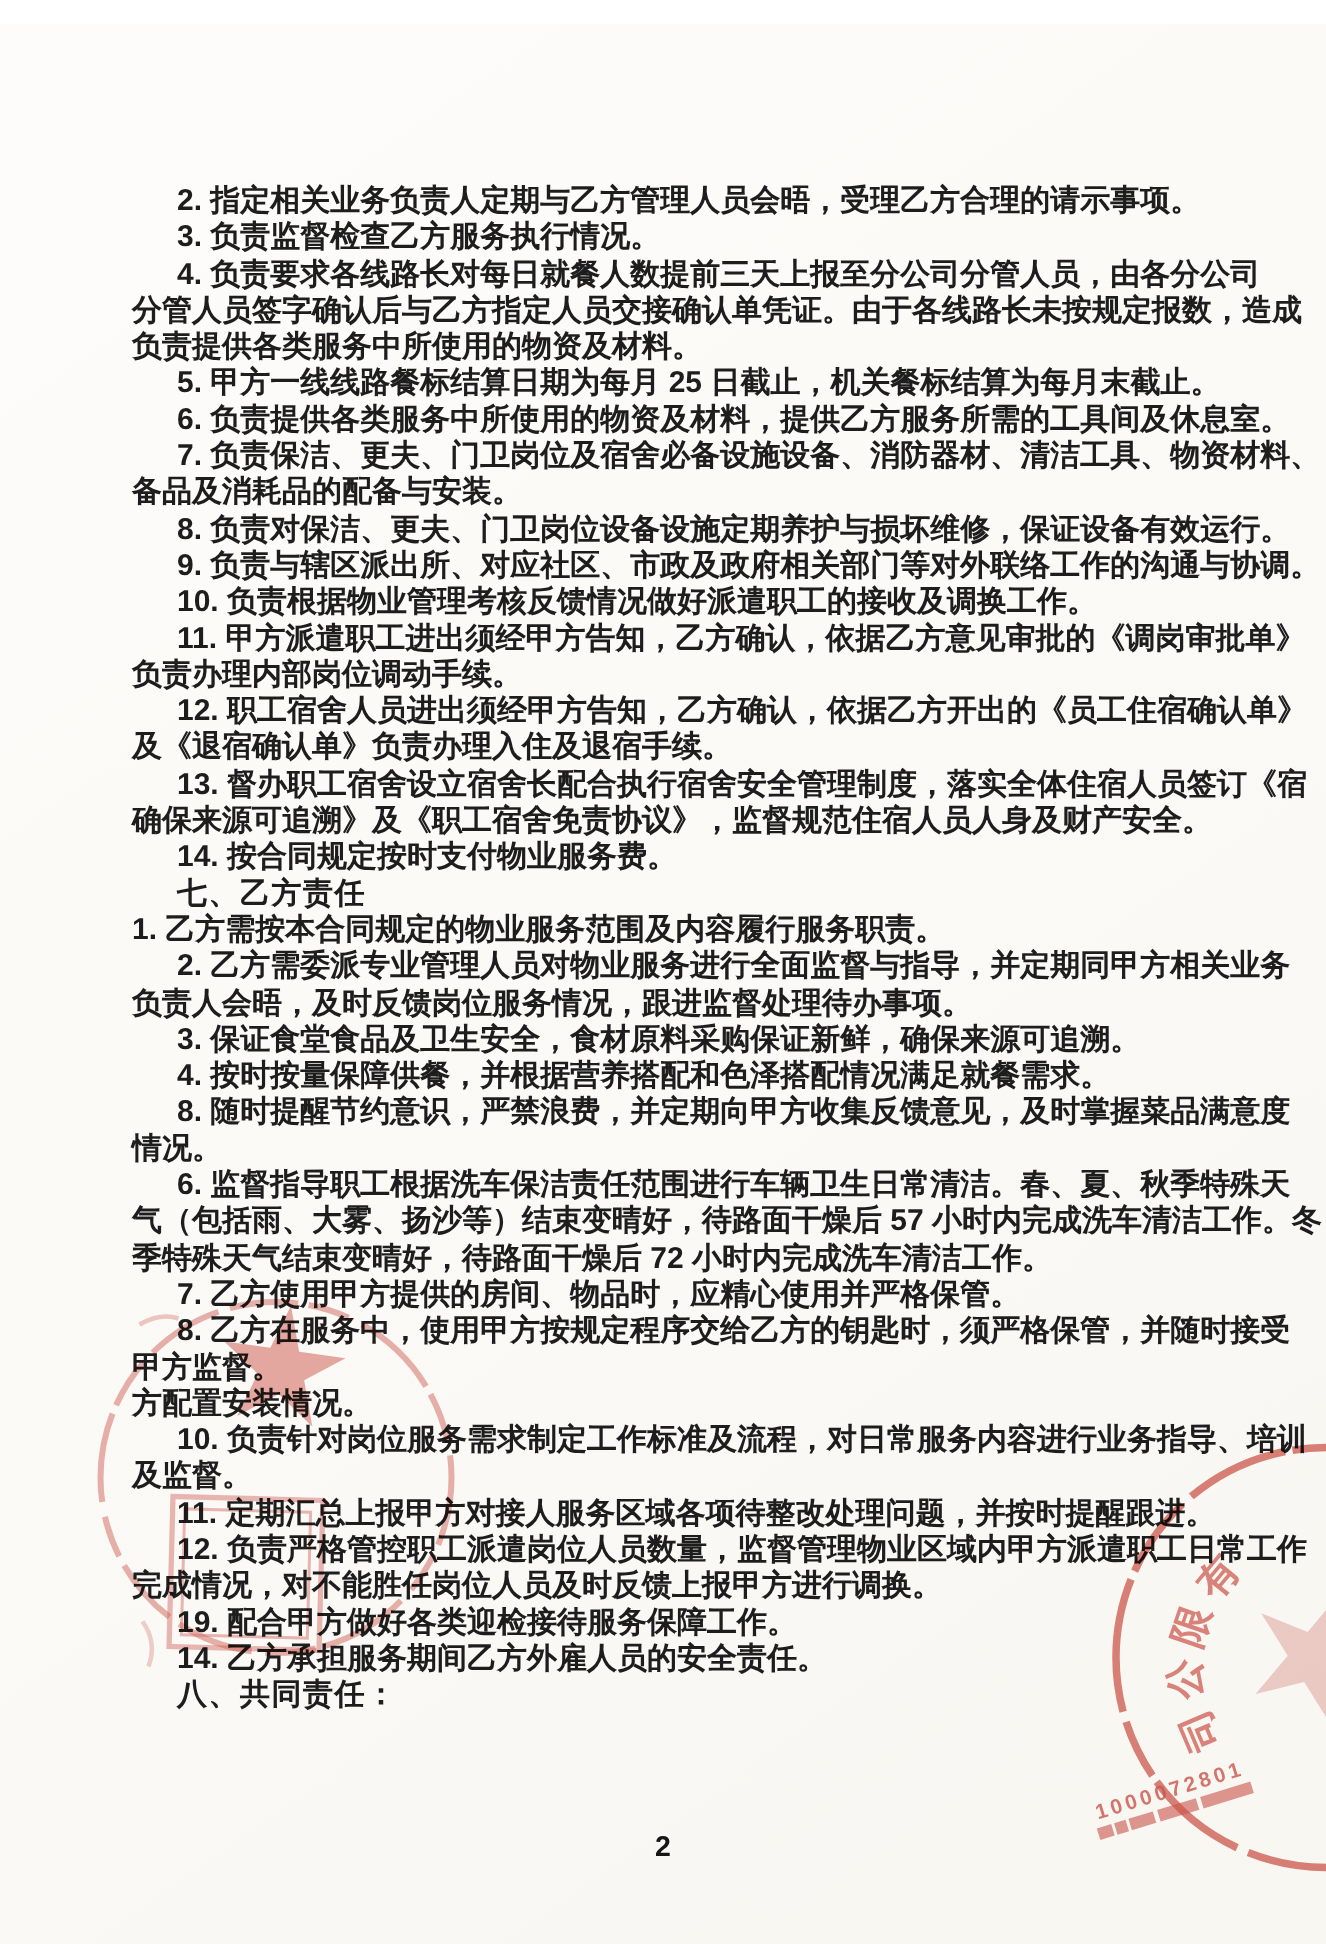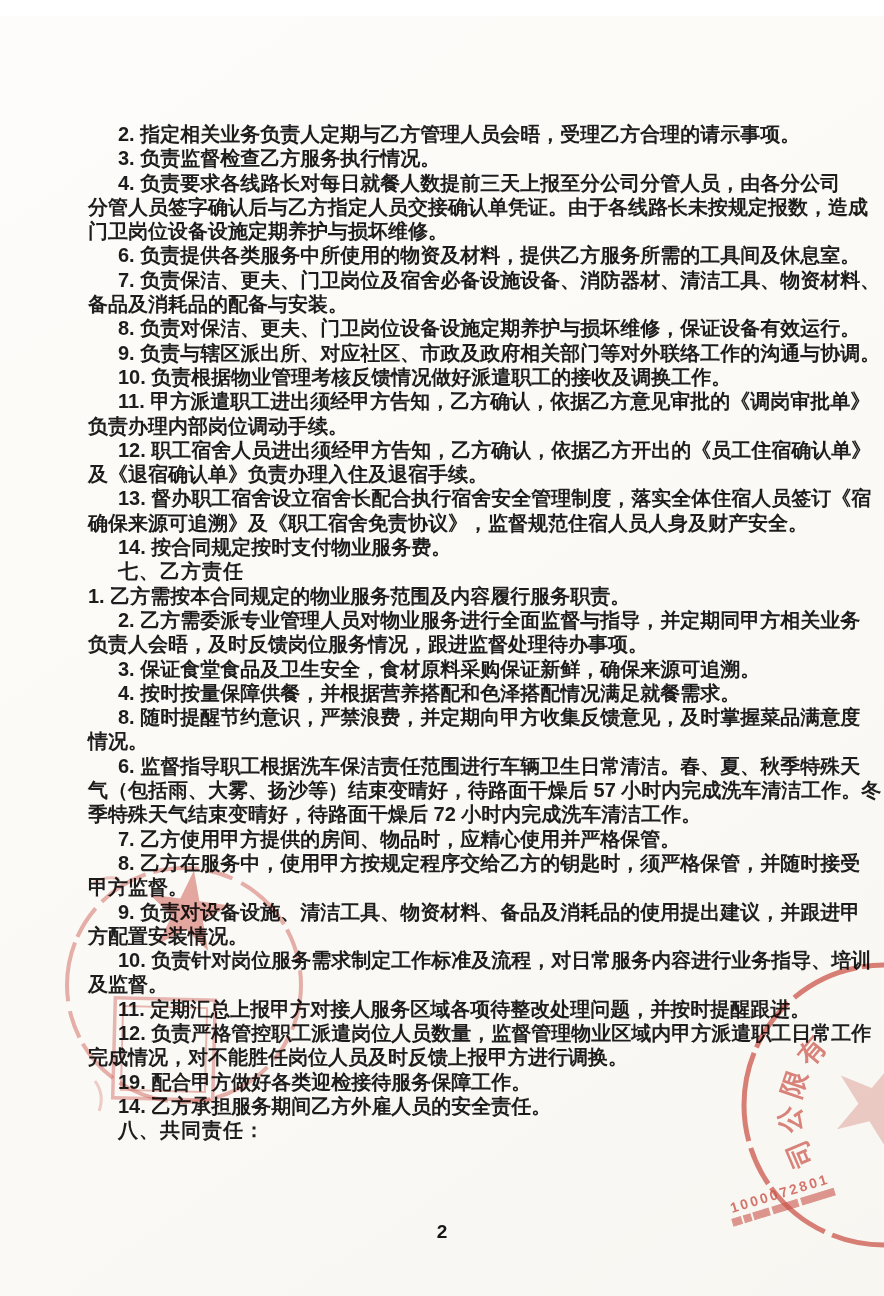--- a/index.html
+++ b/index.html
@@ -43,21 +43,22 @@
 </head>
 <body>
 
 <div class="page">
 
   <div class="content" id="doc-lines">
       <div class="line indent">2. 指定相关业务负责人定期与乙方管理人员会晤，受理乙方合理的请示事项。</div>
       <div class="line indent">3. 负责监督检查乙方服务执行情况。</div>
       <div class="line indent">4. 负责要求各线路长对每日就餐人数提前三天上报至分公司分管人员，由各分公司</div>
       <div class="line">分管人员签字确认后与乙方指定人员交接确认单凭证。由于各线路长未按规定报数，造成</div>
-      <div class="line">门卫岗位设备设施定期养护与损坏维修。</div>
+      <div class="line">负责提供各类服务中所使用的物资及材料。</div>
+      <div class="line indent">5. 甲方一线线路餐标结算日期为每月 25 日截止，机关餐标结算为每月末截止。</div>
       <div class="line indent">6. 负责提供各类服务中所使用的物资及材料，提供乙方服务所需的工具间及休息室。</div>
       <div class="line indent">7. 负责保洁、更夫、门卫岗位及宿舍必备设施设备、消防器材、清洁工具、物资材料、</div>
       <div class="line">备品及消耗品的配备与安装。</div>
       <div class="line indent">8. 负责对保洁、更夫、门卫岗位设备设施定期养护与损坏维修，保证设备有效运行。</div>
       <div class="line indent">9. 负责与辖区派出所、对应社区、市政及政府相关部门等对外联络工作的沟通与协调。</div>
       <div class="line indent">10. 负责根据物业管理考核反馈情况做好派遣职工的接收及调换工作。</div>
       <div class="line indent">11. 甲方派遣职工进出须经甲方告知，乙方确认，依据乙方意见审批的《调岗审批单》</div>
       <div class="line">负责办理内部岗位调动手续。</div>
       <div class="line indent">12. 职工宿舍人员进出须经甲方告知，乙方确认，依据乙方开出的《员工住宿确认单》</div>
       <div class="line">及《退宿确认单》负责办理入住及退宿手续。</div>
@@ -71,21 +72,20 @@
       <div class="line indent">3. 保证食堂食品及卫生安全，食材原料采购保证新鲜，确保来源可追溯。</div>
       <div class="line indent">4. 按时按量保障供餐，并根据营养搭配和色泽搭配情况满足就餐需求。</div>
       <div class="line indent">8. 随时提醒节约意识，严禁浪费，并定期向甲方收集反馈意见，及时掌握菜品满意度</div>
       <div class="line">情况。</div>
       <div class="line indent">6. 监督指导职工根据洗车保洁责任范围进行车辆卫生日常清洁。春、夏、秋季特殊天</div>
       <div class="line">气（包括雨、大雾、扬沙等）结束变晴好，待路面干燥后 57 小时内完成洗车清洁工作。冬</div>
       <div class="line">季特殊天气结束变晴好，待路面干燥后 72 小时内完成洗车清洁工作。</div>
       <div class="line indent">7. 乙方使用甲方提供的房间、物品时，应精心使用并严格保管。</div>
       <div class="line indent">8. 乙方在服务中，使用甲方按规定程序交给乙方的钥匙时，须严格保管，并随时接受</div>
       <div class="line">甲方监督。</div>
-      <div class="line indent">9. 负责对设备设施、清洁工具、物资材料、备品及消耗品的使用提出建议，并跟进甲</div>
       <div class="line">方配置安装情况。</div>
       <div class="line indent">10. 负责针对岗位服务需求制定工作标准及流程，对日常服务内容进行业务指导、培训</div>
       <div class="line">及监督。</div>
       <div class="line indent">11. 定期汇总上报甲方对接人服务区域各项待整改处理问题，并按时提醒跟进。</div>
       <div class="line indent">12. 负责严格管控职工派遣岗位人员数量，监督管理物业区域内甲方派遣职工日常工作</div>
       <div class="line">完成情况，对不能胜任岗位人员及时反馈上报甲方进行调换。</div>
       <div class="line indent">19. 配合甲方做好各类迎检接待服务保障工作。</div>
       <div class="line indent">14. 乙方承担服务期间乙方外雇人员的安全责任。</div>
       <div class="line indent heading">八、共同责任：</div>
     </div>

